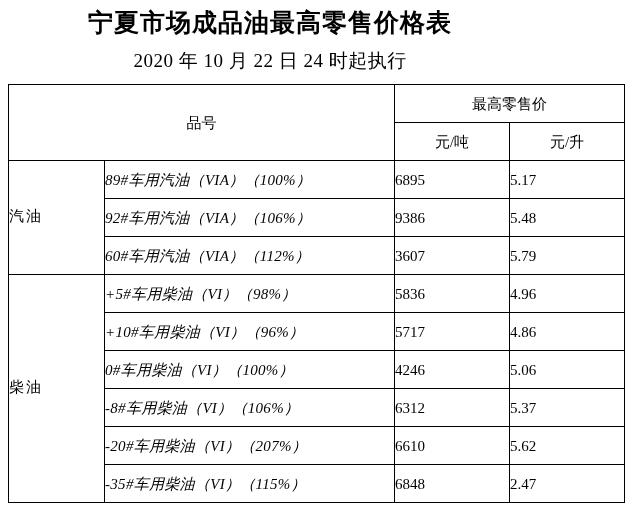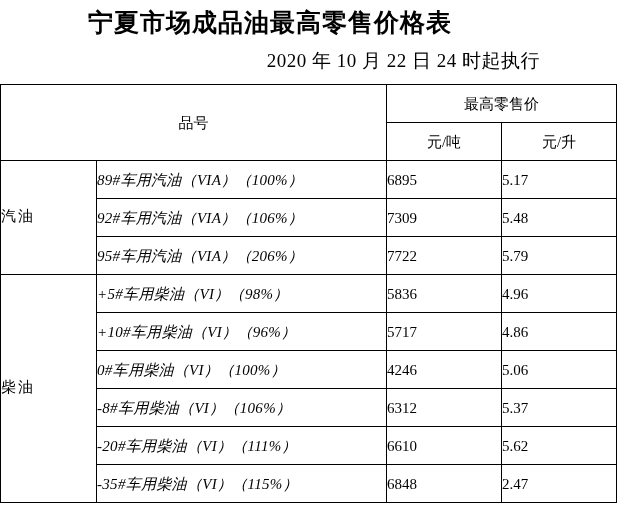--- a/index.html
+++ b/index.html
@@ -12,32 +12,32 @@
     background: #ffffff;
     font-family: "Liberation Serif", "DejaVu Serif", serif;
     color: #000000;
     overflow: hidden;
   }
   .page {
     width: 540px;
     height: 516px;
     position: relative;
     box-sizing: border-box;
-    padding: 0 0;
+    padding: 0 8px;
   }
   .doc-title {
     text-align: center;
     font-size: 25px;
     font-weight: bold;
     letter-spacing: 1px;
     padding-top: 6px;
     line-height: 34px;
   }
   .doc-subtitle {
-    text-align: right;
+    text-align: center;
     font-size: 19px;
     font-weight: normal;
     line-height: 30px;
     padding-top: 6px;
     padding-bottom: 8px;
     letter-spacing: 0.5px;
   }
   table.price-table {
     border-collapse: collapse;
     width: 616px;
@@ -109,26 +109,26 @@
     <tbody>
 
       <tr>
         <td class="cat-cell" rowspan="3">汽油</td>
         <td class="name-cell">89#车用汽油（VIA）（100%）</td>
         <td class="num-cell">6895</td>
         <td class="num-cell">5.17</td>
       </tr>
       <tr>
         <td class="name-cell">92#车用汽油（VIA）（106%）</td>
-        <td class="num-cell">7309</td>
+        <td class="num-cell">9386</td>
         <td class="num-cell">5.48</td>
       </tr>
       <tr>
-        <td class="name-cell">95#车用汽油（VIA）（206%）</td>
-        <td class="num-cell">7722</td>
+        <td class="name-cell">60#车用汽油（VIA）（112%）</td>
+        <td class="num-cell">3607</td>
         <td class="num-cell">5.79</td>
       </tr>
 
       <tr>
         <td class="cat-cell" rowspan="6">柴油</td>
         <td class="name-cell">+5#车用柴油（VI）（98%）</td>
         <td class="num-cell">5836</td>
         <td class="num-cell">4.96</td>
       </tr>
       <tr>
@@ -140,21 +140,21 @@
         <td class="name-cell">0#车用柴油（VI）（100%）</td>
         <td class="num-cell">4246</td>
         <td class="num-cell">5.06</td>
       </tr>
       <tr>
         <td class="name-cell">-8#车用柴油（VI）（106%）</td>
         <td class="num-cell">6312</td>
         <td class="num-cell">5.37</td>
       </tr>
       <tr>
-        <td class="name-cell">-20#车用柴油（VI）（111%）</td>
+        <td class="name-cell">-20#车用柴油（VI）（207%）</td>
         <td class="num-cell">6610</td>
         <td class="num-cell">5.62</td>
       </tr>
       <tr>
         <td class="name-cell">-35#车用柴油（VI）（115%）</td>
         <td class="num-cell">6848</td>
         <td class="num-cell">2.47</td>
       </tr>
 
     </tbody>

